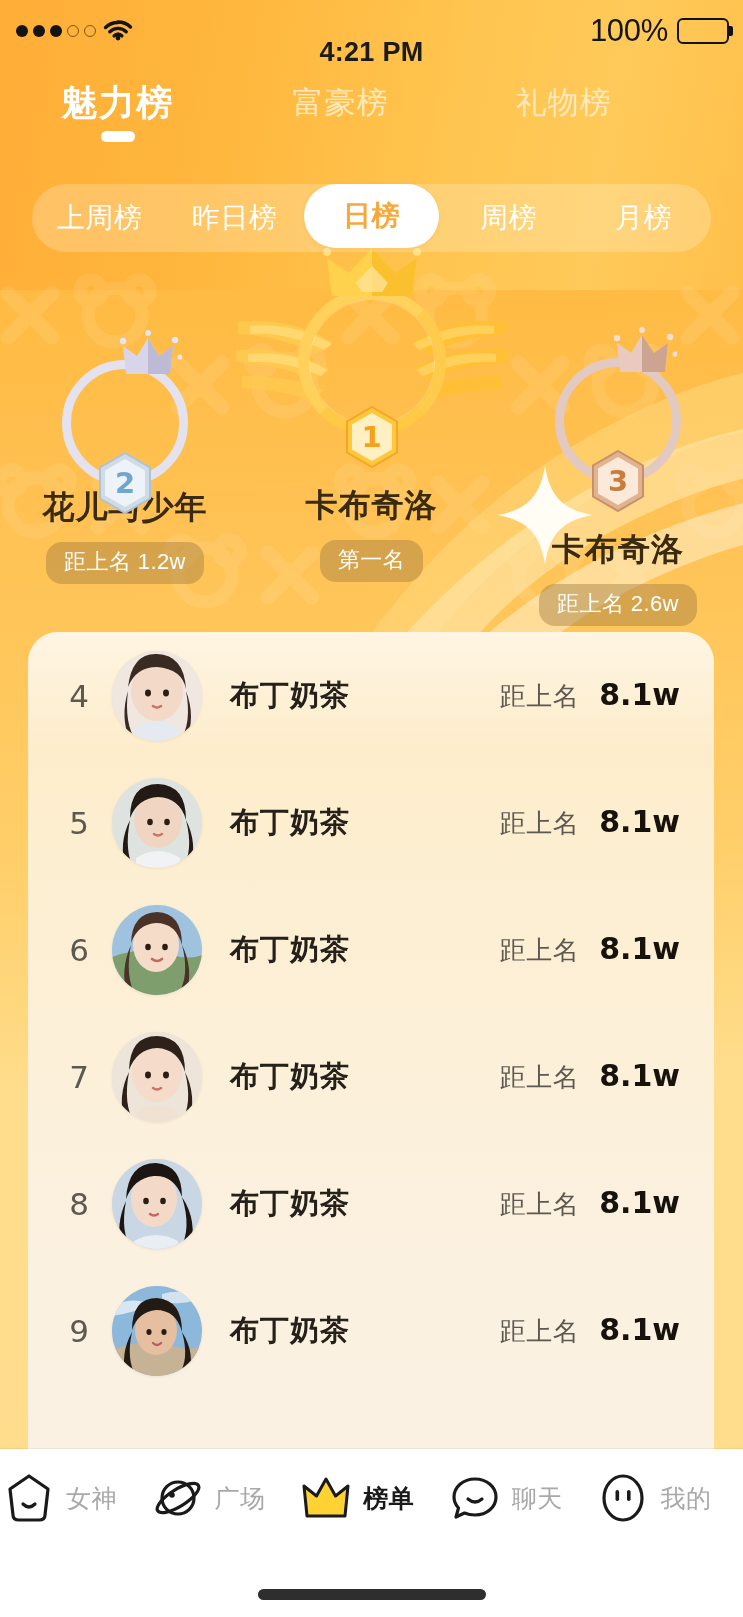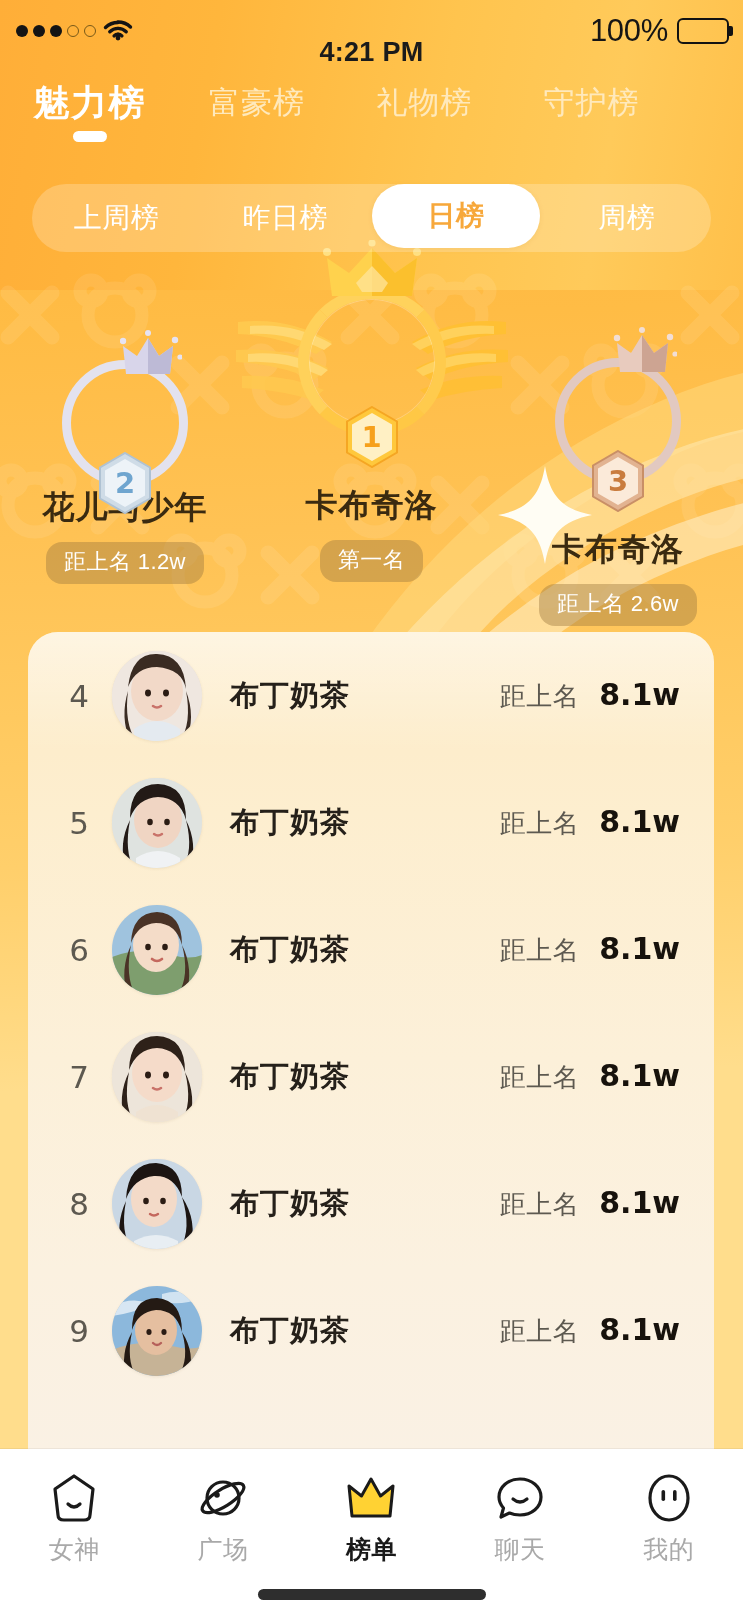--- a/index.html
+++ b/index.html
@@ -195,21 +195,21 @@
   .row-right .val { font-size:30px; color:#17120C; font-weight:700; margin-left:20px; font-family:"DejaVu Sans",sans-serif; }
 
   
   .tabbar {
     position:absolute; left:0; bottom:0; width:743px; height:168px;
     background:#FFFFFF; z-index:40;
     display:flex; align-items:flex-start; padding-top:22px;
     box-shadow:0 -1px 0 rgba(0,0,0,.05);
   }
   .tabitem {
-    flex:1; display:flex; flex-direction:column; align-items:center; gap:8px;
+    flex:1; display:flex; flex-direction:row; align-items:center; gap:8px;
   }
   .tabitem .ico { width:58px; height:54px; display:flex; align-items:center; justify-content:center; }
   .tabitem .lbl { font-size:25px; color:#A9A9A9; letter-spacing:.5px; }
   .tabitem.active .lbl { color:#1A1A1A; font-weight:700; }
 
   .homebar {
     position:absolute; left:50%; transform:translateX(-50%); bottom:17px;
     width:228px; height:11px; border-radius:6px; background:#2E2E2E; z-index:45;
   }
 </style>
@@ -305,31 +305,28 @@
       <span class="underline"></span>
     </div>
     <div class="toptab">
       <span class="lbl">富豪榜</span>
       <span class="underline"></span>
     </div>
     <div class="toptab">
       <span class="lbl">礼物榜</span>
       <span class="underline"></span>
     </div>
-    <div class="toptab">
-      <span class="lbl">守护榜</span>
-      <span class="underline"></span>
-    </div>
   </div>
 
   <div class="segment">
     <div class="seg-item">上周榜</div>
     <div class="seg-item">昨日榜</div>
     <div class="seg-item active">日榜</div>
     <div class="seg-item">周榜</div>
+    <div class="seg-item">月榜</div>
   </div>
 
   <div class="podium">
 
     <div class="pod pod-2">
       <div class="ring-wrap">
         <div class="ring ring-2"></div>
         <span class="crown crown-2">
           <svg width="62" height="50" viewBox="0 0 62 50">
             <path d="M6 44 L3 16 L17 26 L28 8 L39 26 L53 16 L50 44 Z" fill="#D8D5EA"></path>

